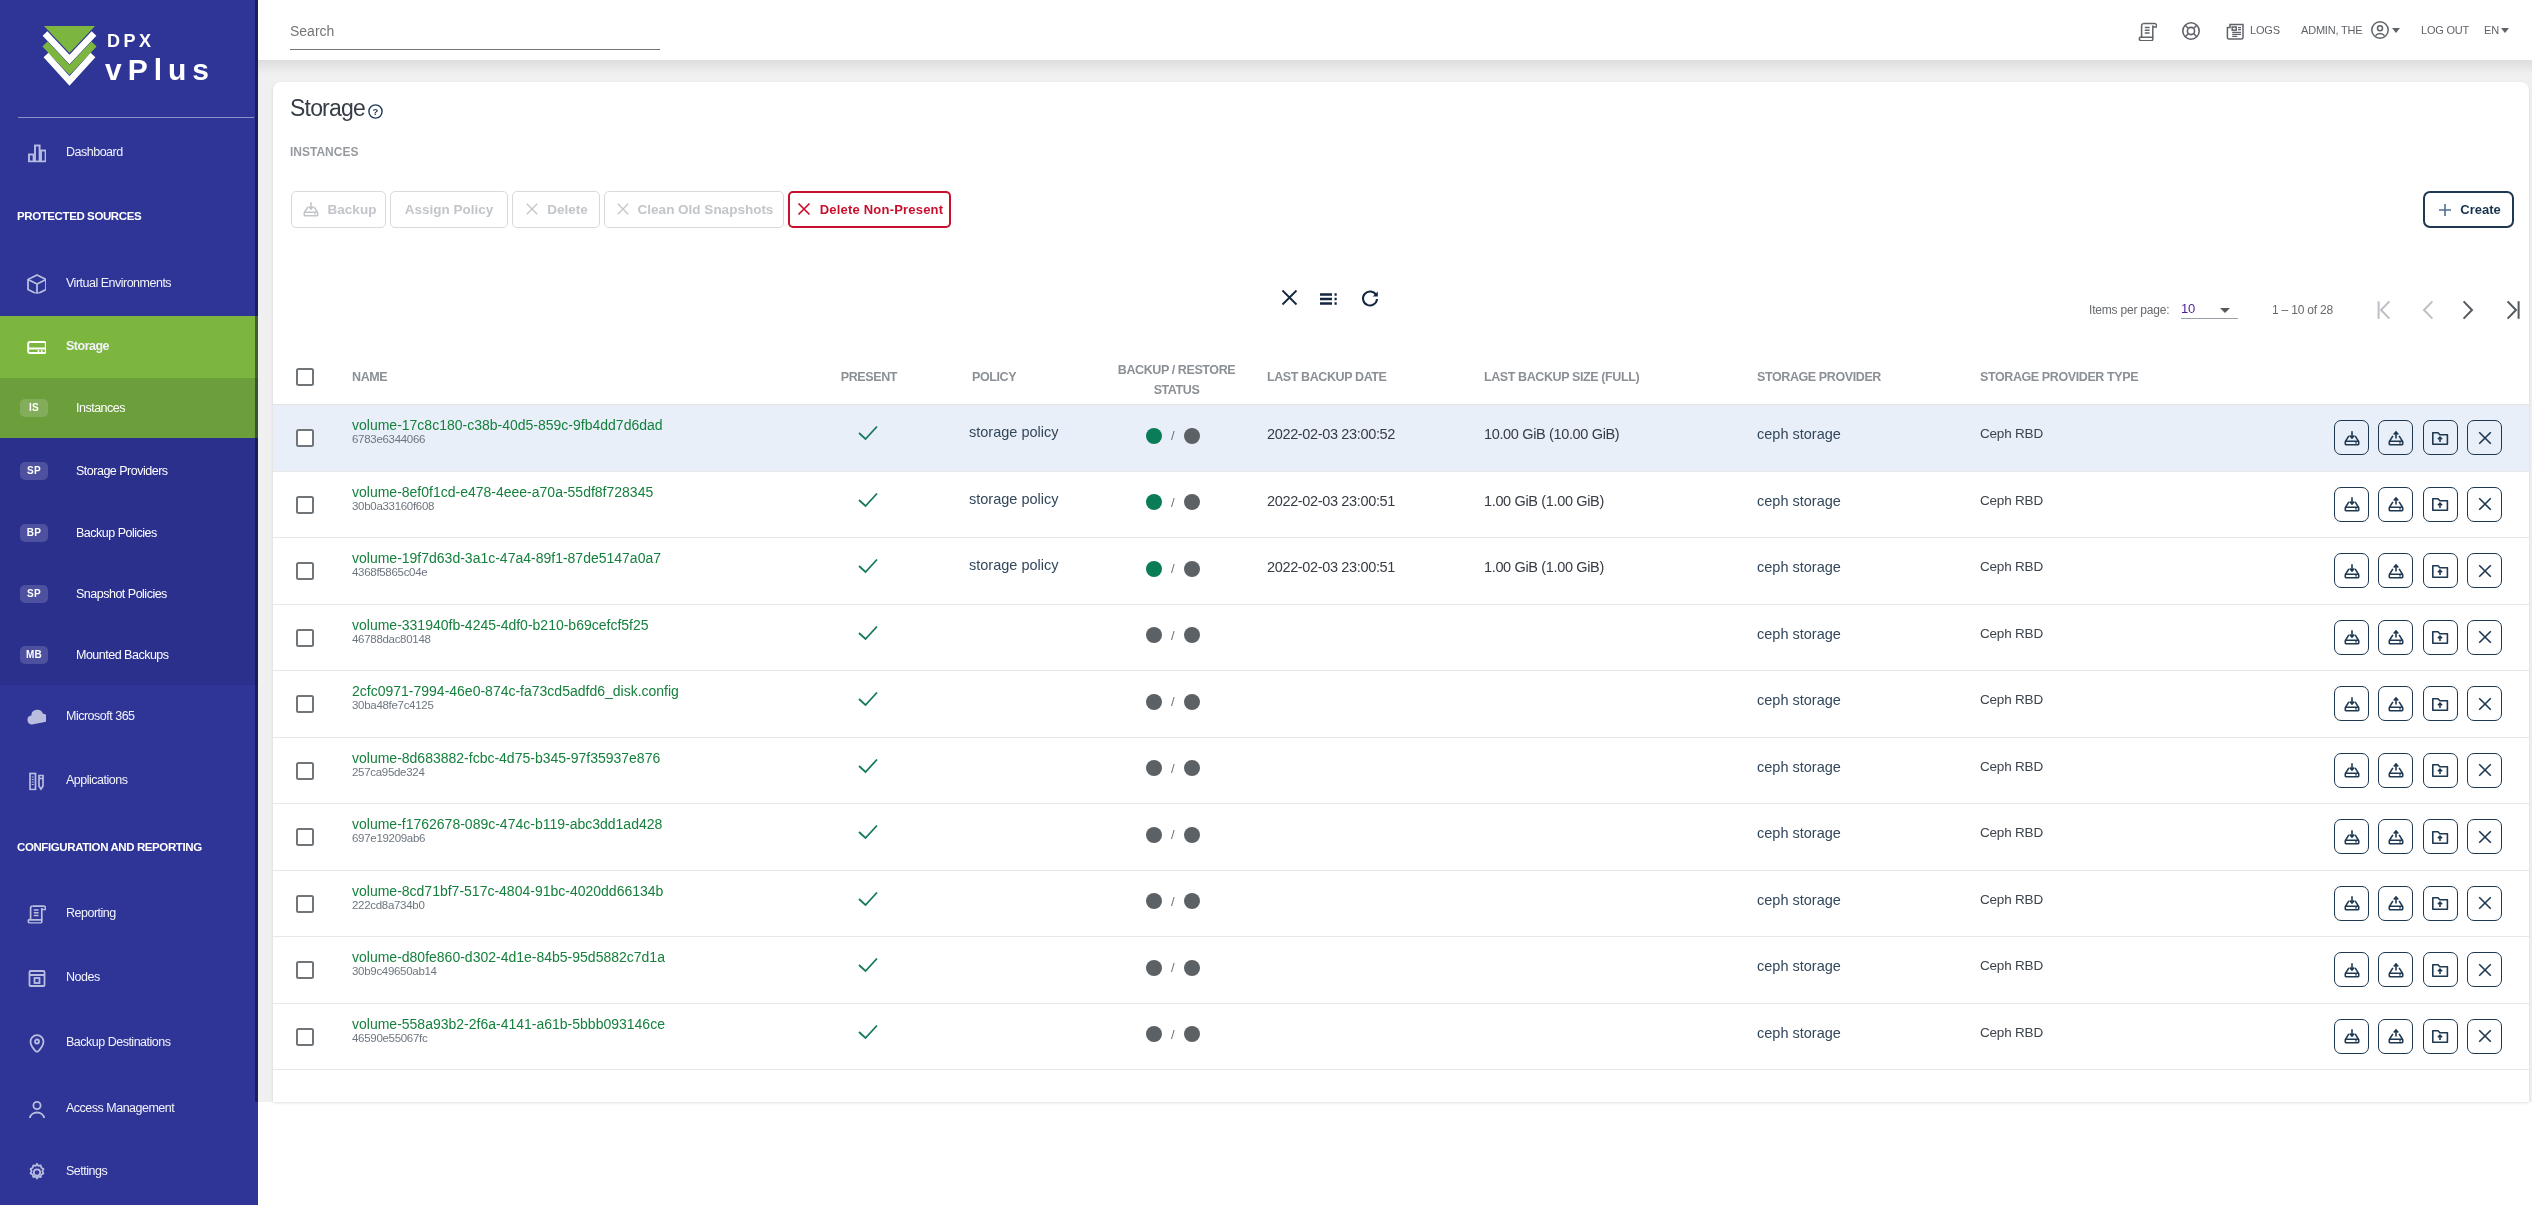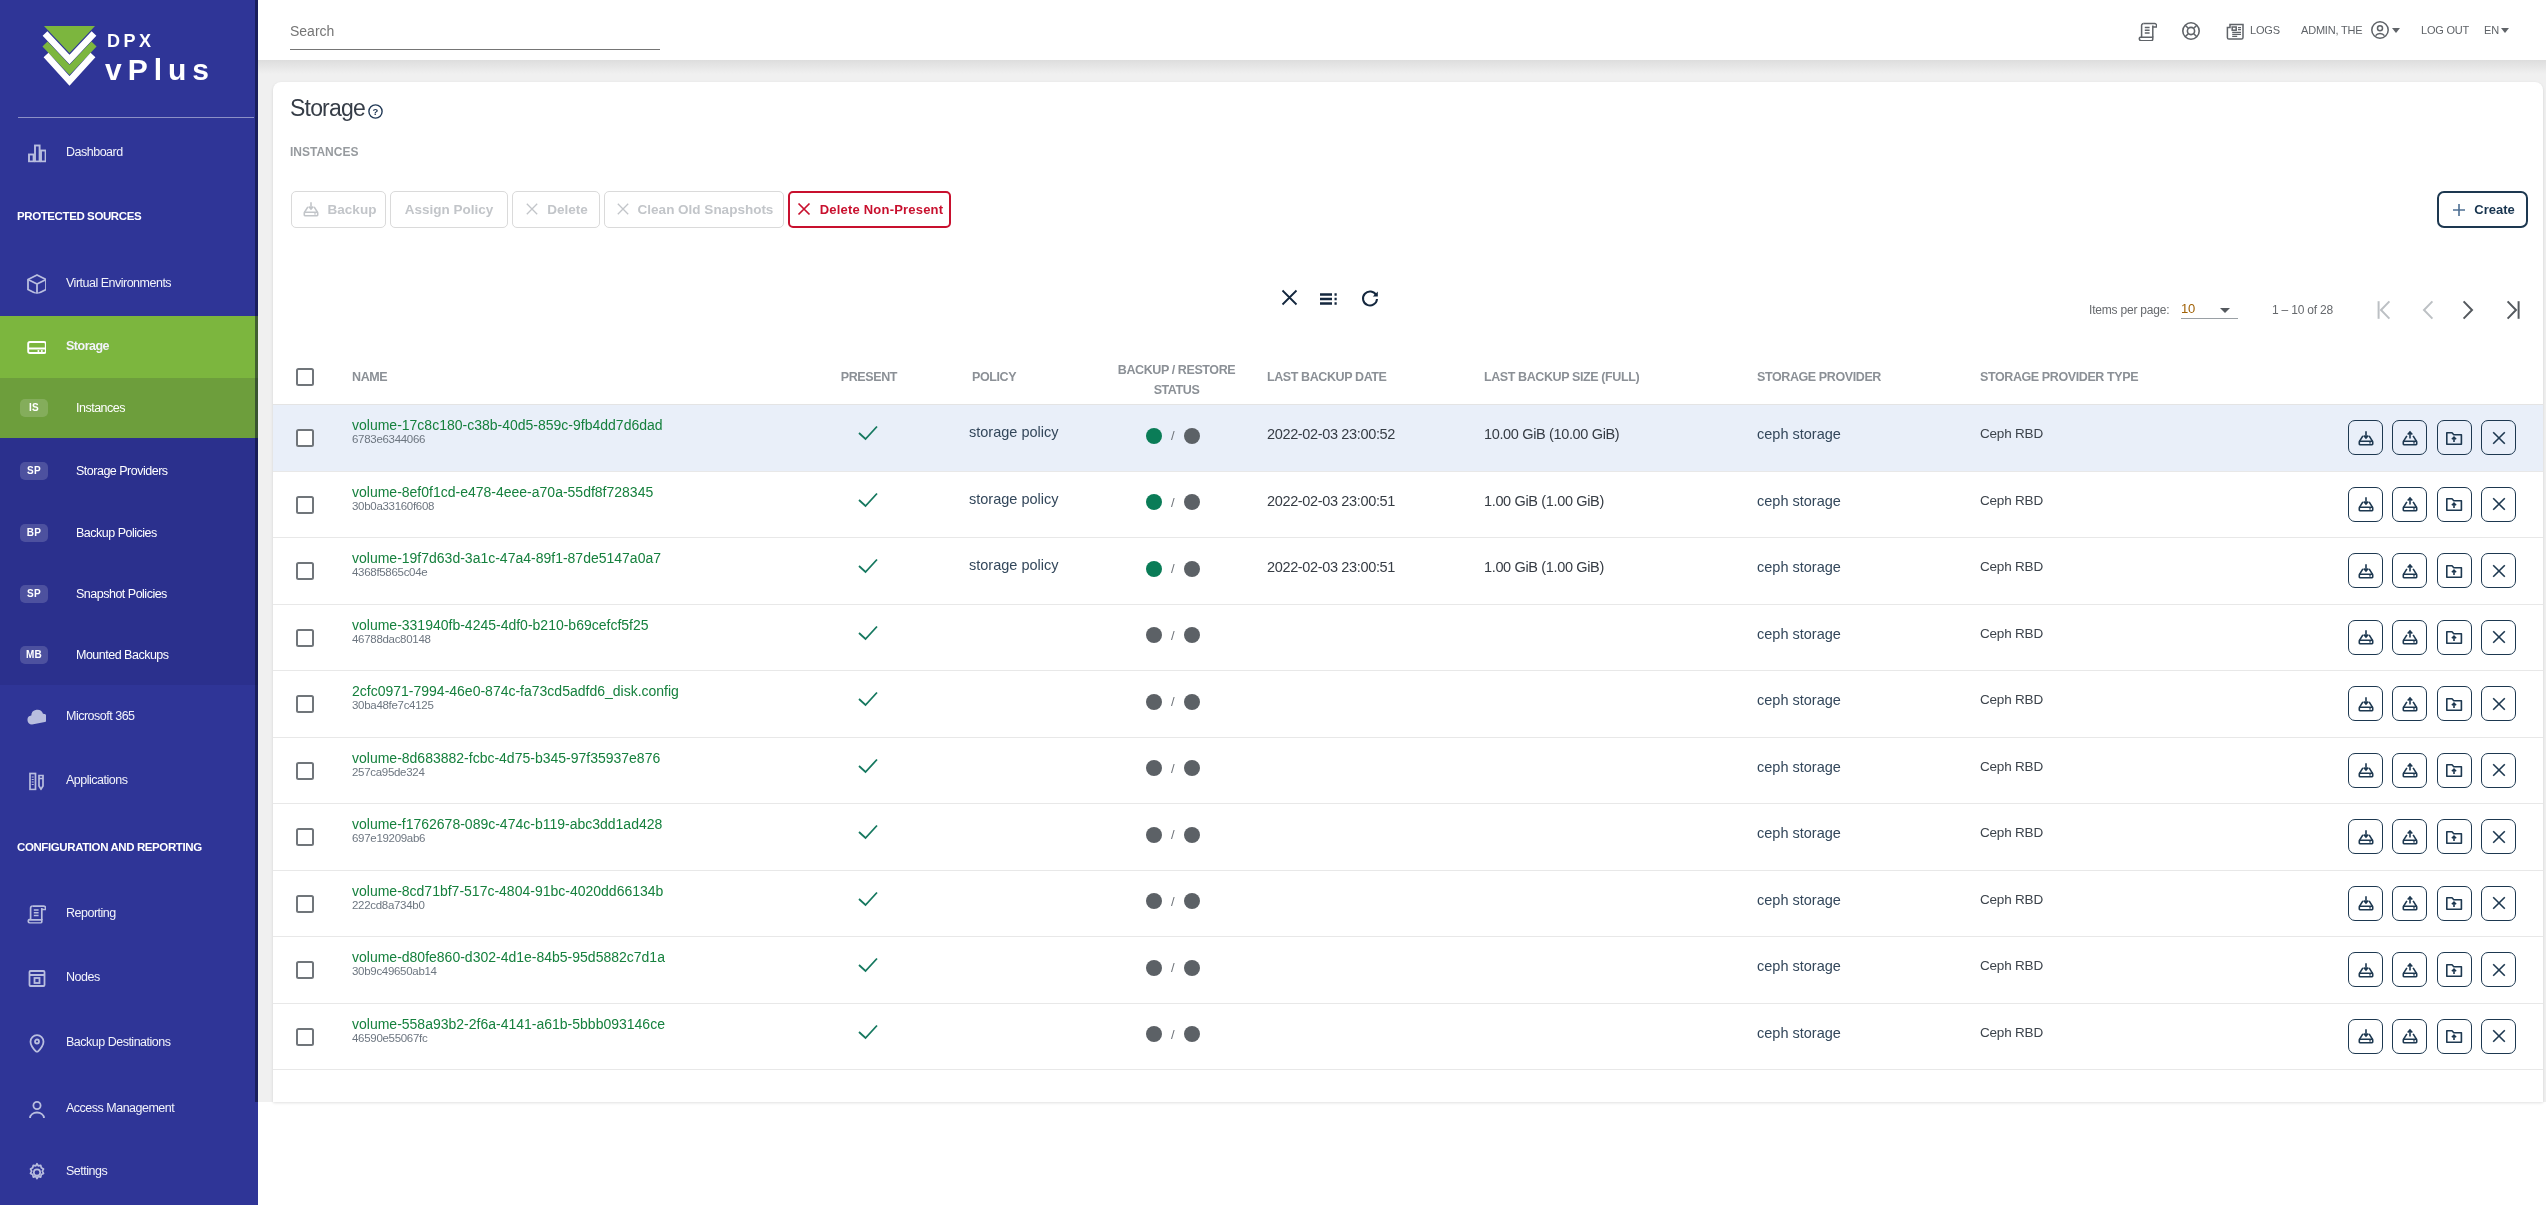--- a/index.html
+++ b/index.html
@@ -8,21 +8,21 @@
 .navitem{position:absolute;left:0;width:258px;height:64px}
 .navitem .nic{position:absolute;left:25px;top:50%;transform:translateY(-50%);width:21px;height:21px}
 .navitem .ntxt{position:absolute;left:66px;top:50%;transform:translateY(-50%);color:#f2f3fa;font-size:12.5px;letter-spacing:-0.5px;white-space:nowrap}
 .nhdr{position:absolute;left:17px;width:240px;color:#fff;font-weight:bold;font-size:11.5px;letter-spacing:-0.4px;white-space:nowrap}
 .subblock{position:absolute;left:0;top:378px;width:258px;height:307px;background:rgba(8,10,55,.10)}
 .green{position:absolute;left:0;top:316px;width:258px;height:62px;background:#7cb63e}
 .olive{position:absolute;left:0;top:378px;width:258px;height:60px;background:#6d9e3c}
 .subitem{position:absolute;left:0;width:258px;height:61px}
 .badge{position:absolute;left:20px;top:50%;transform:translateY(-50%);width:28px;height:18px;border-radius:5px;background:rgba(255,255,255,.16);color:#fff;font-size:10px;font-weight:bold;text-align:center;line-height:18px;letter-spacing:.3px}
 .subitem .ntxt{position:absolute;left:76px;top:50%;transform:translateY(-50%);color:#fff;font-size:12.5px;letter-spacing:-0.5px;white-space:nowrap}
-#main{position:absolute;left:258px;top:0;right:0;height:918px}
+#main{position:absolute;left:258px;top:0;right:14px;height:918px}
 #topbar{position:absolute;left:0;top:0;right:0;height:60px;background:#fff;z-index:3}
 #search{position:absolute;left:32px;top:14px;width:370px;height:36px;border-bottom:1px solid #757575;color:#757575;font-size:14px;line-height:34px}
 .tb{position:absolute;top:0;height:60px;display:flex;align-items:center;color:#5f6368;font-size:11px;letter-spacing:-0.2px;white-space:nowrap}
 #graywrap{position:absolute;left:0;top:60px;right:0;height:1042px;background:#f0f0f0}
 #graywrap .shade{position:absolute;left:0;top:0;right:0;height:14px;background:linear-gradient(#dddddd,#f0f0f0)}
 #card{position:absolute;left:15px;top:22px;right:3px;bottom:0;background:#fff;border-radius:8px 8px 0 0;box-shadow:0 1px 3px rgba(0,0,0,.12)}
 .h1{position:absolute;left:17px;top:13px;font-size:23px;letter-spacing:-0.8px;color:#363d47;line-height:27px}
 .help{position:absolute;left:95px;top:22px}
 .lbl{position:absolute;left:17px;top:63px;font-size:12px;font-weight:bold;color:#979b9f;letter-spacing:0}
 .btnrow{position:absolute;left:18px;top:108.5px;height:37px;white-space:nowrap}
@@ -237,21 +237,21 @@
         <span class="ficon" style="left:1045px"><svg width="20" height="20" viewBox="0 0 20 20">
             <path d="M2 5.5 H14 M2 10 H14 M2 14.5 H14" stroke="#14273e" stroke-width="2.4"></path>
             <path d="M16.5 5.5 h2.2 M16.5 10 h2.2 M16.5 14.5 h2.2" stroke="#14273e" stroke-width="2.4"></path>
           </svg></span>
         <span class="ficon" style="left:1087px"><svg width="20" height="20" viewBox="0 0 20 20">
             <path d="M16.2 6.2 A7 7 0 1 0 17 10" stroke="#14273e" stroke-width="2" fill="none"></path>
             <path d="M17.8 2.6 L17.8 7.6 L12.8 7.6 Z" fill="#14273e"></path>
           </svg></span>
         <div class="pager">
 <span style="position:absolute;left:1816px;top:221px">Items per page:</span>
-<span style="position:absolute;left:1908px;top:219px;width:57px;height:18px;border-bottom:1px solid #9aa0a5;color:#a16207;font-size:13px">10<span style="position:absolute;right:8px;top:7px;width:0;height:0;border-left:5px solid transparent;border-right:5px solid transparent;border-top:5.5px solid #54595e"></span></span>
+<span style="position:absolute;left:1908px;top:219px;width:57px;height:18px;border-bottom:1px solid #9aa0a5;color:#4c1d95;font-size:13px">10<span style="position:absolute;right:8px;top:7px;width:0;height:0;border-left:5px solid transparent;border-right:5px solid transparent;border-top:5.5px solid #54595e"></span></span>
 <span style="position:absolute;left:1999px;top:221px">1 – 10 of 28</span>
 <span style="position:absolute;left:2099px;top:216px"><svg width="24" height="24" viewBox="0 0 24 24">
               <path d="M6.6 3.2 V20.8" stroke="#bcc0c4" stroke-width="2" fill="none"></path>
               <path d="M17.4 3.4 L9 12 L17.4 20.6" stroke="#bcc0c4" stroke-width="2" fill="none"></path>
             </svg></span>
 <span style="position:absolute;left:2143px;top:216px"><svg width="24" height="24" viewBox="0 0 24 24">
               <path d="M16.4 3.4 L8 12 L16.4 20.6" stroke="#bcc0c4" stroke-width="2" fill="none"></path>
             </svg></span>
 <span style="position:absolute;left:2183px;top:216px"><svg width="24" height="24" viewBox="0 0 24 24">
               <path d="M7.6 3.4 L16 12 L7.6 20.6" stroke="#54595e" stroke-width="2" fill="none"></path>

